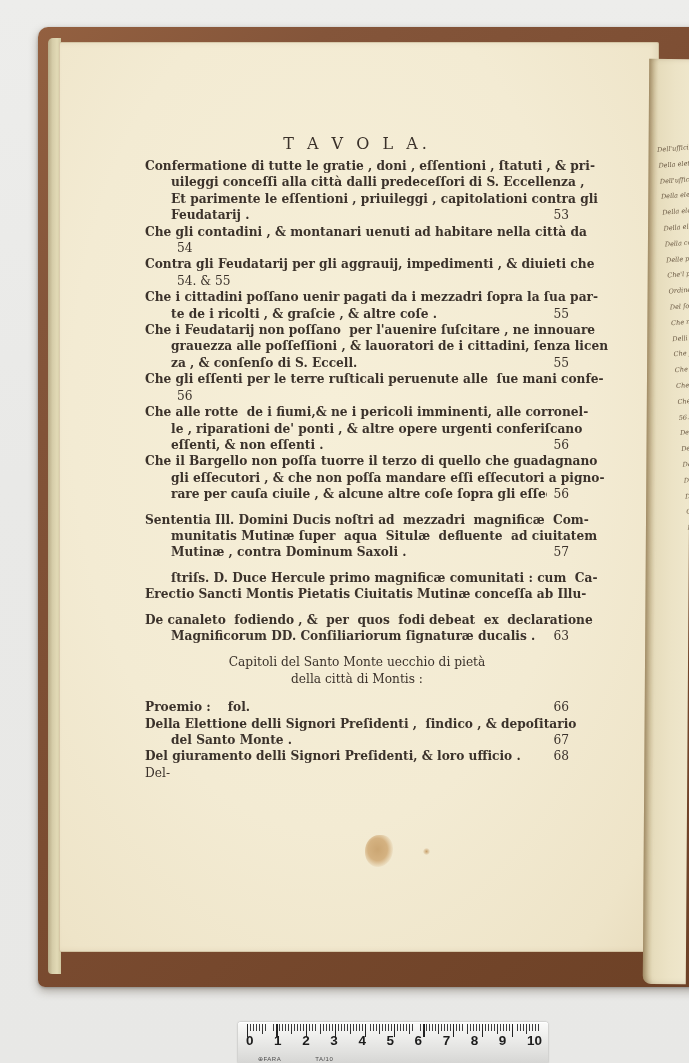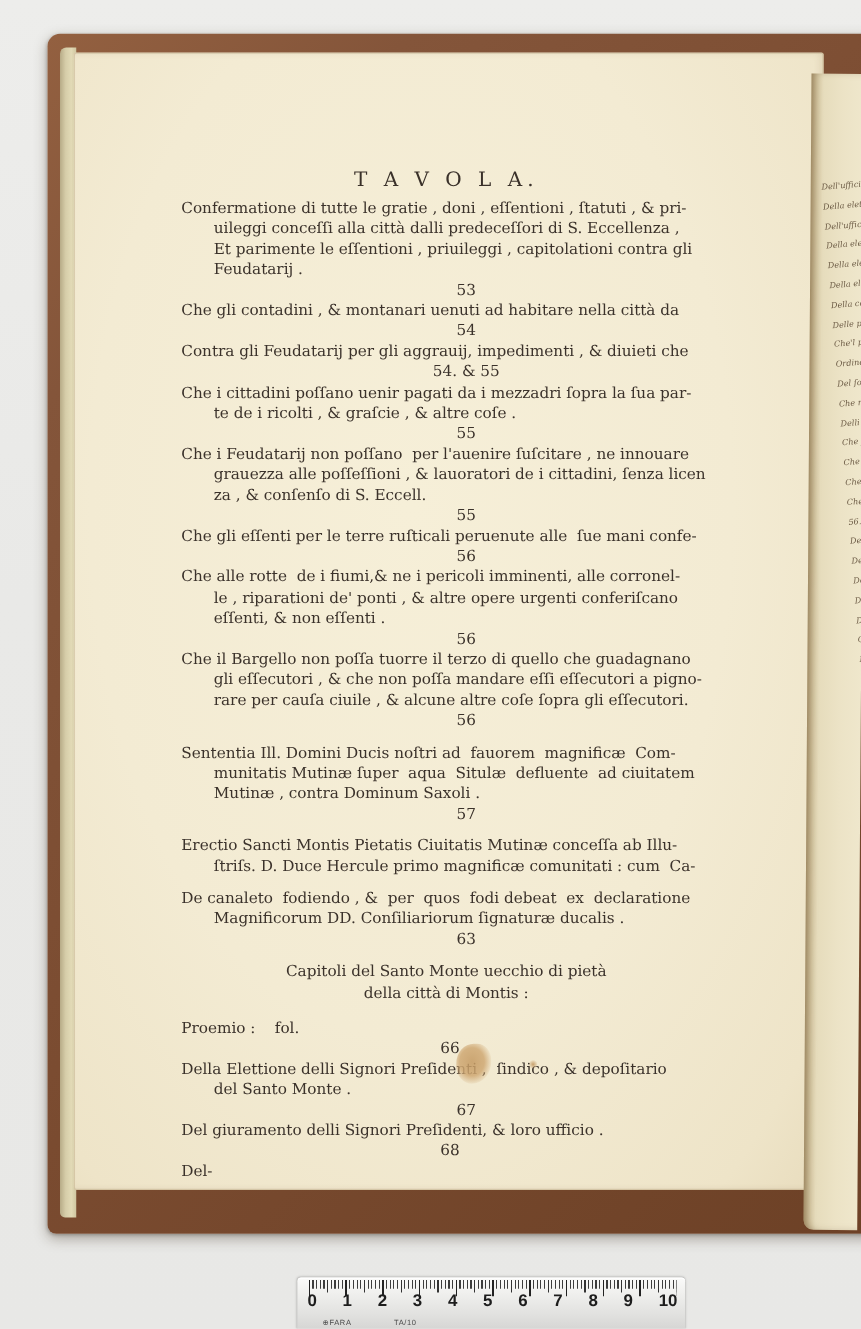--- a/index.html
+++ b/index.html
@@ -27,23 +27,23 @@
   #stain-b{left:364px;top:806px;width:7px;height:7px;
         background:radial-gradient(circle,#c7a06c 0%,rgba(199,160,108,0) 75%);}
 
   
   #page-title{position:absolute;left:86px;top:92px;width:424px;text-align:center;
         font-size:16px;letter-spacing:4px;color:#3a312a;white-space:nowrap;}
   #toc-list{position:absolute;left:86px;top:116px;width:424px;
         font-size:12.2px;line-height:16.4px;color:#3b322b;}
   .entry{margin:0;}
   .line{white-space:nowrap;}
-  .line .t{white-space:pre;}
+  .line .t{white-space:pre;font-weight:bold;}
   .line.ind{padding-left:26px;}
-  .line.last{display:flex;justify-content:space-between;flex-direction:column;}
+  .line.last{display:flex;justify-content:space-between;}
   .line.last .t{overflow:hidden;}
   .pg{margin-left:6px;flex:0 0 auto;text-align:center;}
   .spacer{height:9px;}
   .heading{text-align:center;margin:1px 0 3px 0;}
   .catchword{padding-right:28px;}
 
   
   #facing-page{position:absolute;left:646px;top:59px;width:43px;height:925px;
         background:linear-gradient(90deg,#cdbd93 0%,#e6dcbc 22%,#ece3c6 60%,#efe7cc 100%);
         border-radius:0 0 0 8px;
@@ -133,31 +133,31 @@
           <div class="entry">
             <div class="line"><span class="t">Che il Bargello non poſſa tuorre il terzo di quello che guadagnano</span></div>
             <div class="line ind"><span class="t">gli eſſecutori , &amp; che non poſſa mandare eſſi eſſecutori a pigno-</span></div>
             <div class="line ind last">
               <span class="t">rare per cauſa ciuile , &amp; alcune altre coſe ſopra gli eſſecutori.</span>
               <span class="pg">56</span>
             </div>
           </div>
           <div class="spacer"></div>
           <div class="entry">
-            <div class="line"><span class="t">Sententia Ill. Domini Ducis noſtri ad  fauorem  magnificæ  Com-</span></div>
+            <div class="line"><span class="t">Sententia Ill. Domini Ducis noſtri ad  mezzadri  magnificæ  Com-</span></div>
             <div class="line ind"><span class="t">munitatis Mutinæ ſuper  aqua  Situlæ  defluente  ad ciuitatem</span></div>
             <div class="line ind last">
               <span class="t">Mutinæ , contra Dominum Saxoli .</span>
               <span class="pg">57</span>
             </div>
           </div>
           <div class="spacer"></div>
           <div class="entry">
+            <div class="line ind"><span class="t">ſtriſs. D. Duce Hercule primo magnificæ comunitati : cum  Ca-</span></div>
             <div class="line"><span class="t">Erectio Sancti Montis Pietatis Ciuitatis Mutinæ conceſſa ab Illu-</span></div>
-            <div class="line ind"><span class="t">ſtriſs. D. Duce Hercule primo magnificæ comunitati : cum  Ca-</span></div>
           </div>
           <div class="spacer"></div>
           <div class="entry">
             <div class="line"><span class="t">De canaleto  fodiendo , &amp;  per  quos  fodi debeat  ex  declaratione</span></div>
             <div class="line ind last">
               <span class="t">Magnificorum DD. Conſiliariorum ſignaturæ ducalis .</span>
               <span class="pg">63</span>
             </div>
           </div>
           <div class="spacer"></div>

